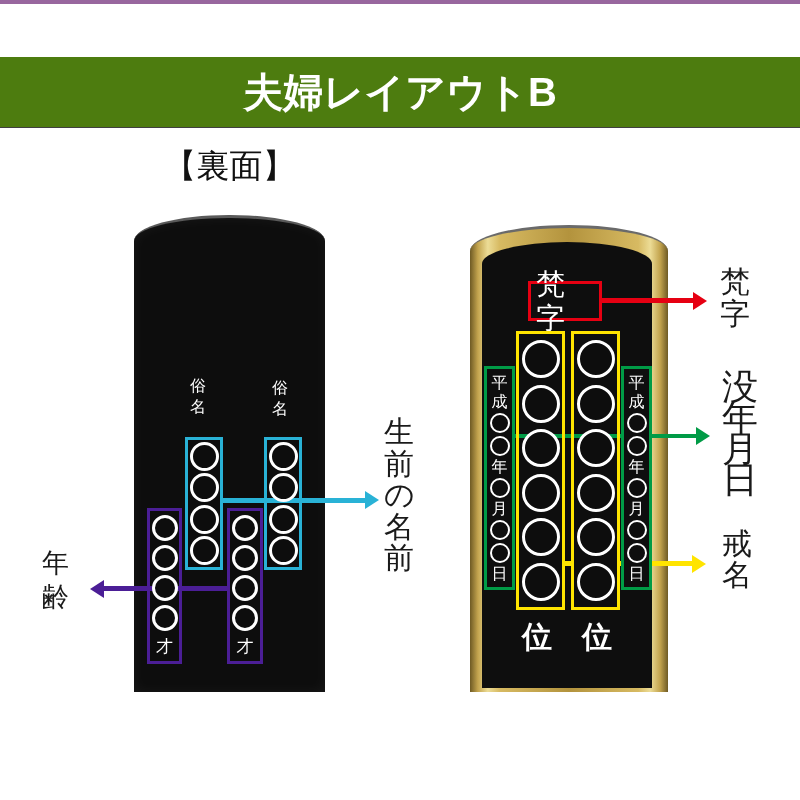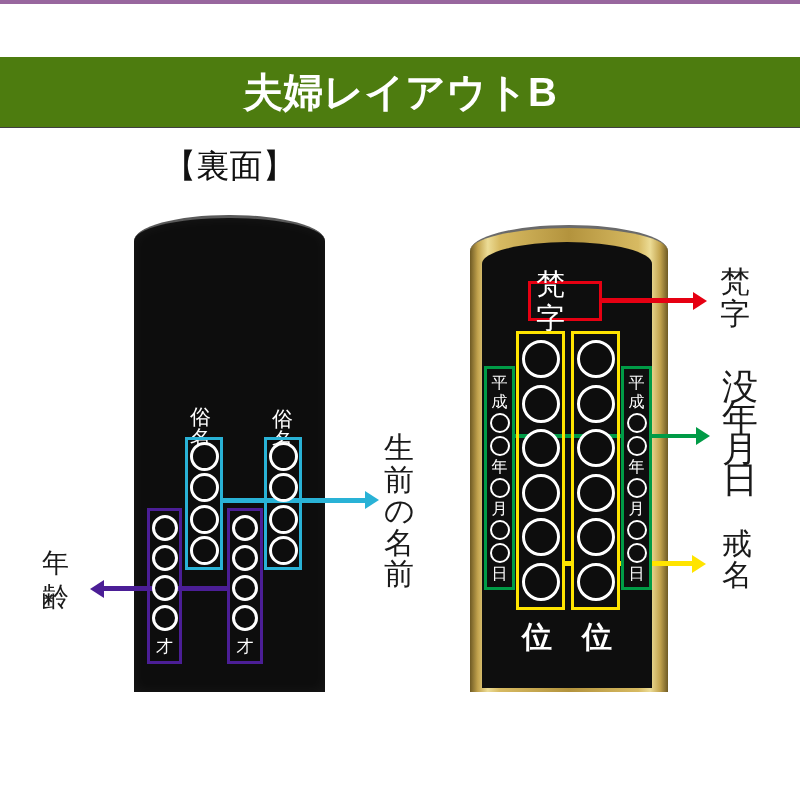--- a/index.html
+++ b/index.html
@@ -23,21 +23,21 @@
   #front-tablet{left:470px;top:225px;width:198px;height:464px;
     background:linear-gradient(90deg,#6e5a24 0%,#c3a44e 4%,#ecdc96 9%,#d7ba62 15%,#b3933d 50%,#d7ba62 85%,#ecdc96 91%,#c3a44e 96%,#6e5a24 100%);
     border-top:3px solid #6a6a6a;border-radius:99px 99px 0 0 / 26px 26px 0 0;}
   #front-inner{left:12px;top:14px;width:170px;height:446px;background:#0e0e0e;
     border-radius:85px 85px 0 0 / 22px 22px 0 0;}
 
   
   .vtext{word-break:break-all;line-break:anywhere;white-space:normal;}
   .label{color:#1a1a1a;font-weight:500;}
   #age-label{left:42px;top:546px;width:36px;font-size:27px;line-height:34px;}
-  #lifetime-label{left:384px;top:416px;width:32px;font-size:30px;line-height:31.5px;margin-top:16px;}
+  #lifetime-label{left:384px;top:416px;width:32px;font-size:30px;line-height:31.5px;}
   #bonji-label{left:720px;top:266px;width:32px;font-size:30px;line-height:32px;}
   #death-label{left:722px;top:371px;width:32px;font-size:36px;line-height:31px;}
   #kaimyo-label{left:722px;top:528px;width:32px;font-size:30px;line-height:31px;}
 
   
   .obox{box-sizing:border-box;display:flex;flex-direction:column;align-items:center;z-index:3;}
   .cyan-box{border:3px solid #29B2D6;width:38px;height:133px;justify-content:space-evenly;}
   #cyan-box-1{left:51px;top:219px;} #cyan-box-2{left:130px;top:219px;}
   .purple-box{border:3px solid #4B1E96;width:35px;height:156px;padding-top:4px;row-gap:4px;}
   #purple-box-1{left:13px;top:290px;} #purple-box-2{left:93px;top:290px;width:36px;}
@@ -52,21 +52,21 @@
 
   
   .circle{box-sizing:border-box;border:3px solid #fff;border-radius:50%;background:#0d0d0d;flex:none;}
   .cyan-box .circle{width:29px;height:29px;}
   .purple-box .circle{width:26px;height:26px;}
   .yellow-box .circle{width:38px;height:38px;}
   .dot{box-sizing:border-box;width:20px;height:20px;border:2px solid #fff;border-radius:50%;background:#0e0e0e;flex:none;}
   .dchar{color:#fff;font-family:"DejaVu Serif",serif;font-size:16px;line-height:17px;}
 
   .ins{color:#fff;font-family:"DejaVu Serif",serif;}
-  .zokumyo{font-size:21px;line-height:21px;width:20px;margin-top:32px;}
+  .zokumyo{font-size:16px;line-height:21px;width:20px;}
   #zokumyo-left{left:56px;top:157px;} #zokumyo-right{left:138px;top:159px;}
   .sai{font-size:17px;margin-top:auto;margin-bottom:6px;}
   #rank-row{left:12px;top:389px;width:170px;display:flex;justify-content:center;column-gap:30px;z-index:2;}
   .rank-char{color:#fff;font-family:"DejaVu Serif",serif;font-size:30px;font-weight:bold;}
 
   
   .hline{height:5px;z-index:1;}
   .arr{width:0;height:0;z-index:1;}
   .c-cyan{background:#29B2D6;} .c-purple{background:#4B1E96;} .c-red{background:#E60012;}
   .c-green{background:#009B46;} .c-yellow{background:#FFE400;}

